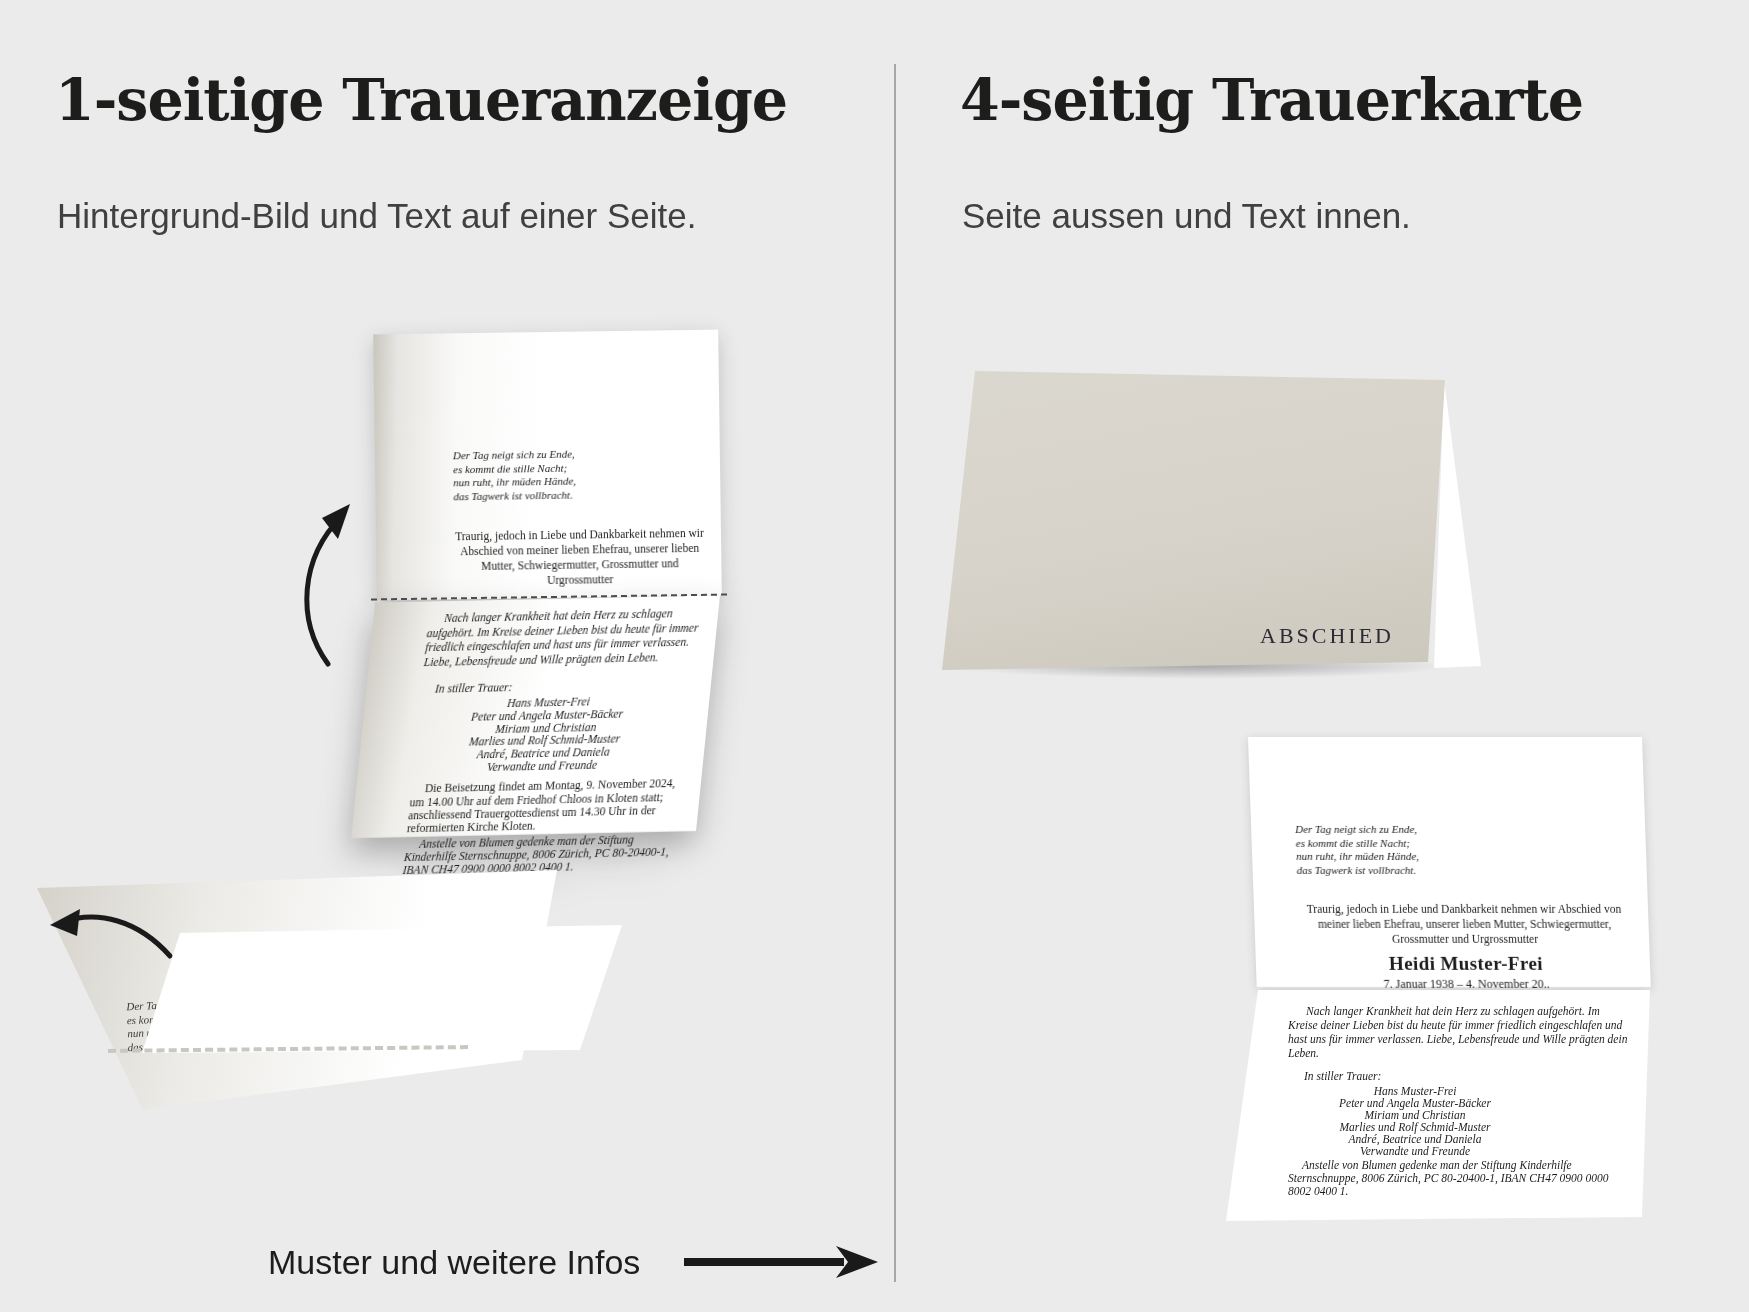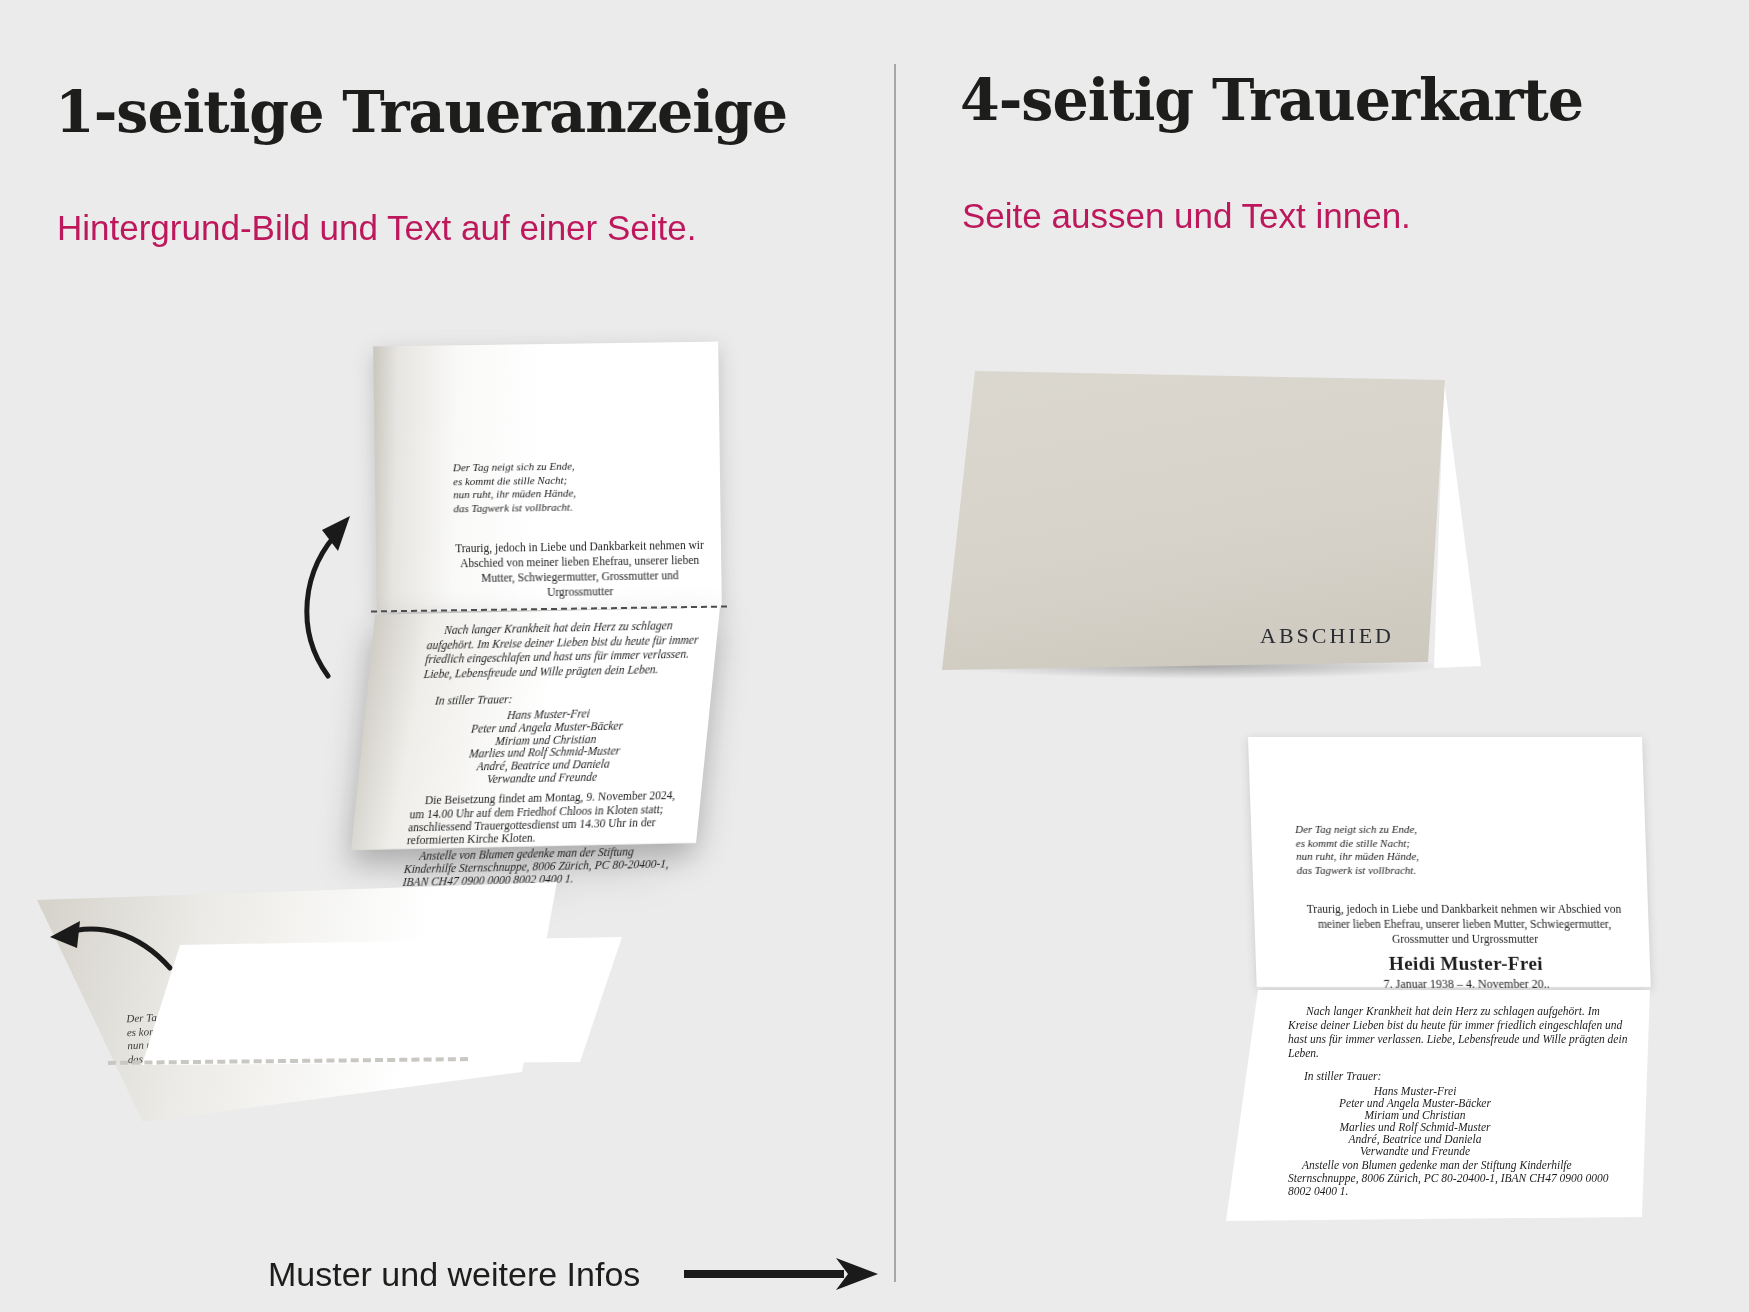--- a/index.html
+++ b/index.html
@@ -3,21 +3,21 @@
 <meta charset="utf-8">
 <style>
   html,body{margin:0;padding:0;}
   .canvas{position:relative;width:1749px;height:1312px;background:#ebebeb;overflow:hidden;
           font-family:"Liberation Sans",sans-serif;color:#1d1d1b;}
   .divider{position:absolute;left:894px;top:64px;width:2px;height:1218px;background:#a6a6a4;}
 
   .col-title{position:absolute;font-family:"DejaVu Serif",serif;font-weight:700;
              font-size:57px;letter-spacing:-1px;color:#1d1d1b;white-space:nowrap;}
   .col-sub{position:absolute;font-family:"Liberation Sans",sans-serif;font-size:35px;
-           font-weight:400;color:#be185d;white-space:nowrap;}
+           font-weight:400;color:#404040;white-space:nowrap;}
 
   
   .obit{font-family:"Liberation Serif",serif;color:#1c1c1c;}
   .poem{font-style:italic;font-size:11px;line-height:13.5px;}
   .intro{font-size:11.5px;line-height:15px;text-align:center;}
   .dead-name{font-size:20px;font-weight:700;text-align:center;letter-spacing:.4px;}
   .dates{font-size:12.5px;text-align:center;}
   .condolence{font-style:italic;font-size:11.5px;line-height:14.5px;text-indent:16px;}
   .mourn-label{font-style:italic;font-size:11.5px;}
   .mourners{font-style:italic;font-size:11.5px;line-height:12.8px;text-align:center;}
@@ -103,21 +103,21 @@
   .sp-bot .funeral{margin-top:8px;line-height:13.5px;}
   .sp-bot .donation{margin-top:2px;line-height:13px;}
 </style>
 </head>
 <body>
 
 <div class="canvas">
 
   <div class="divider"></div>
 
-  <div style="position:absolute;left:0;top:0;width:894px;height:989px;margin-top:12px;">
+  <div style="position:absolute;left:0;top:0;width:894px;height:989px;">
 
     <div class="col-title" style="left:55px;top:66px;">1-seitige Traueranzeige</div>
     <div class="col-sub" style="left:57px;top:196px;">Hintergrund-Bild und Text auf einer Seite.</div>
 
     <div class="card-left">
       <div class="cl-top obit">
         <div class="poem">
           <div>Der Tag neigt sich zu Ende,</div>
           <div>es kommt die stille Nacht;</div>
           <div>nun ruht, ihr müden Hände,</div>

